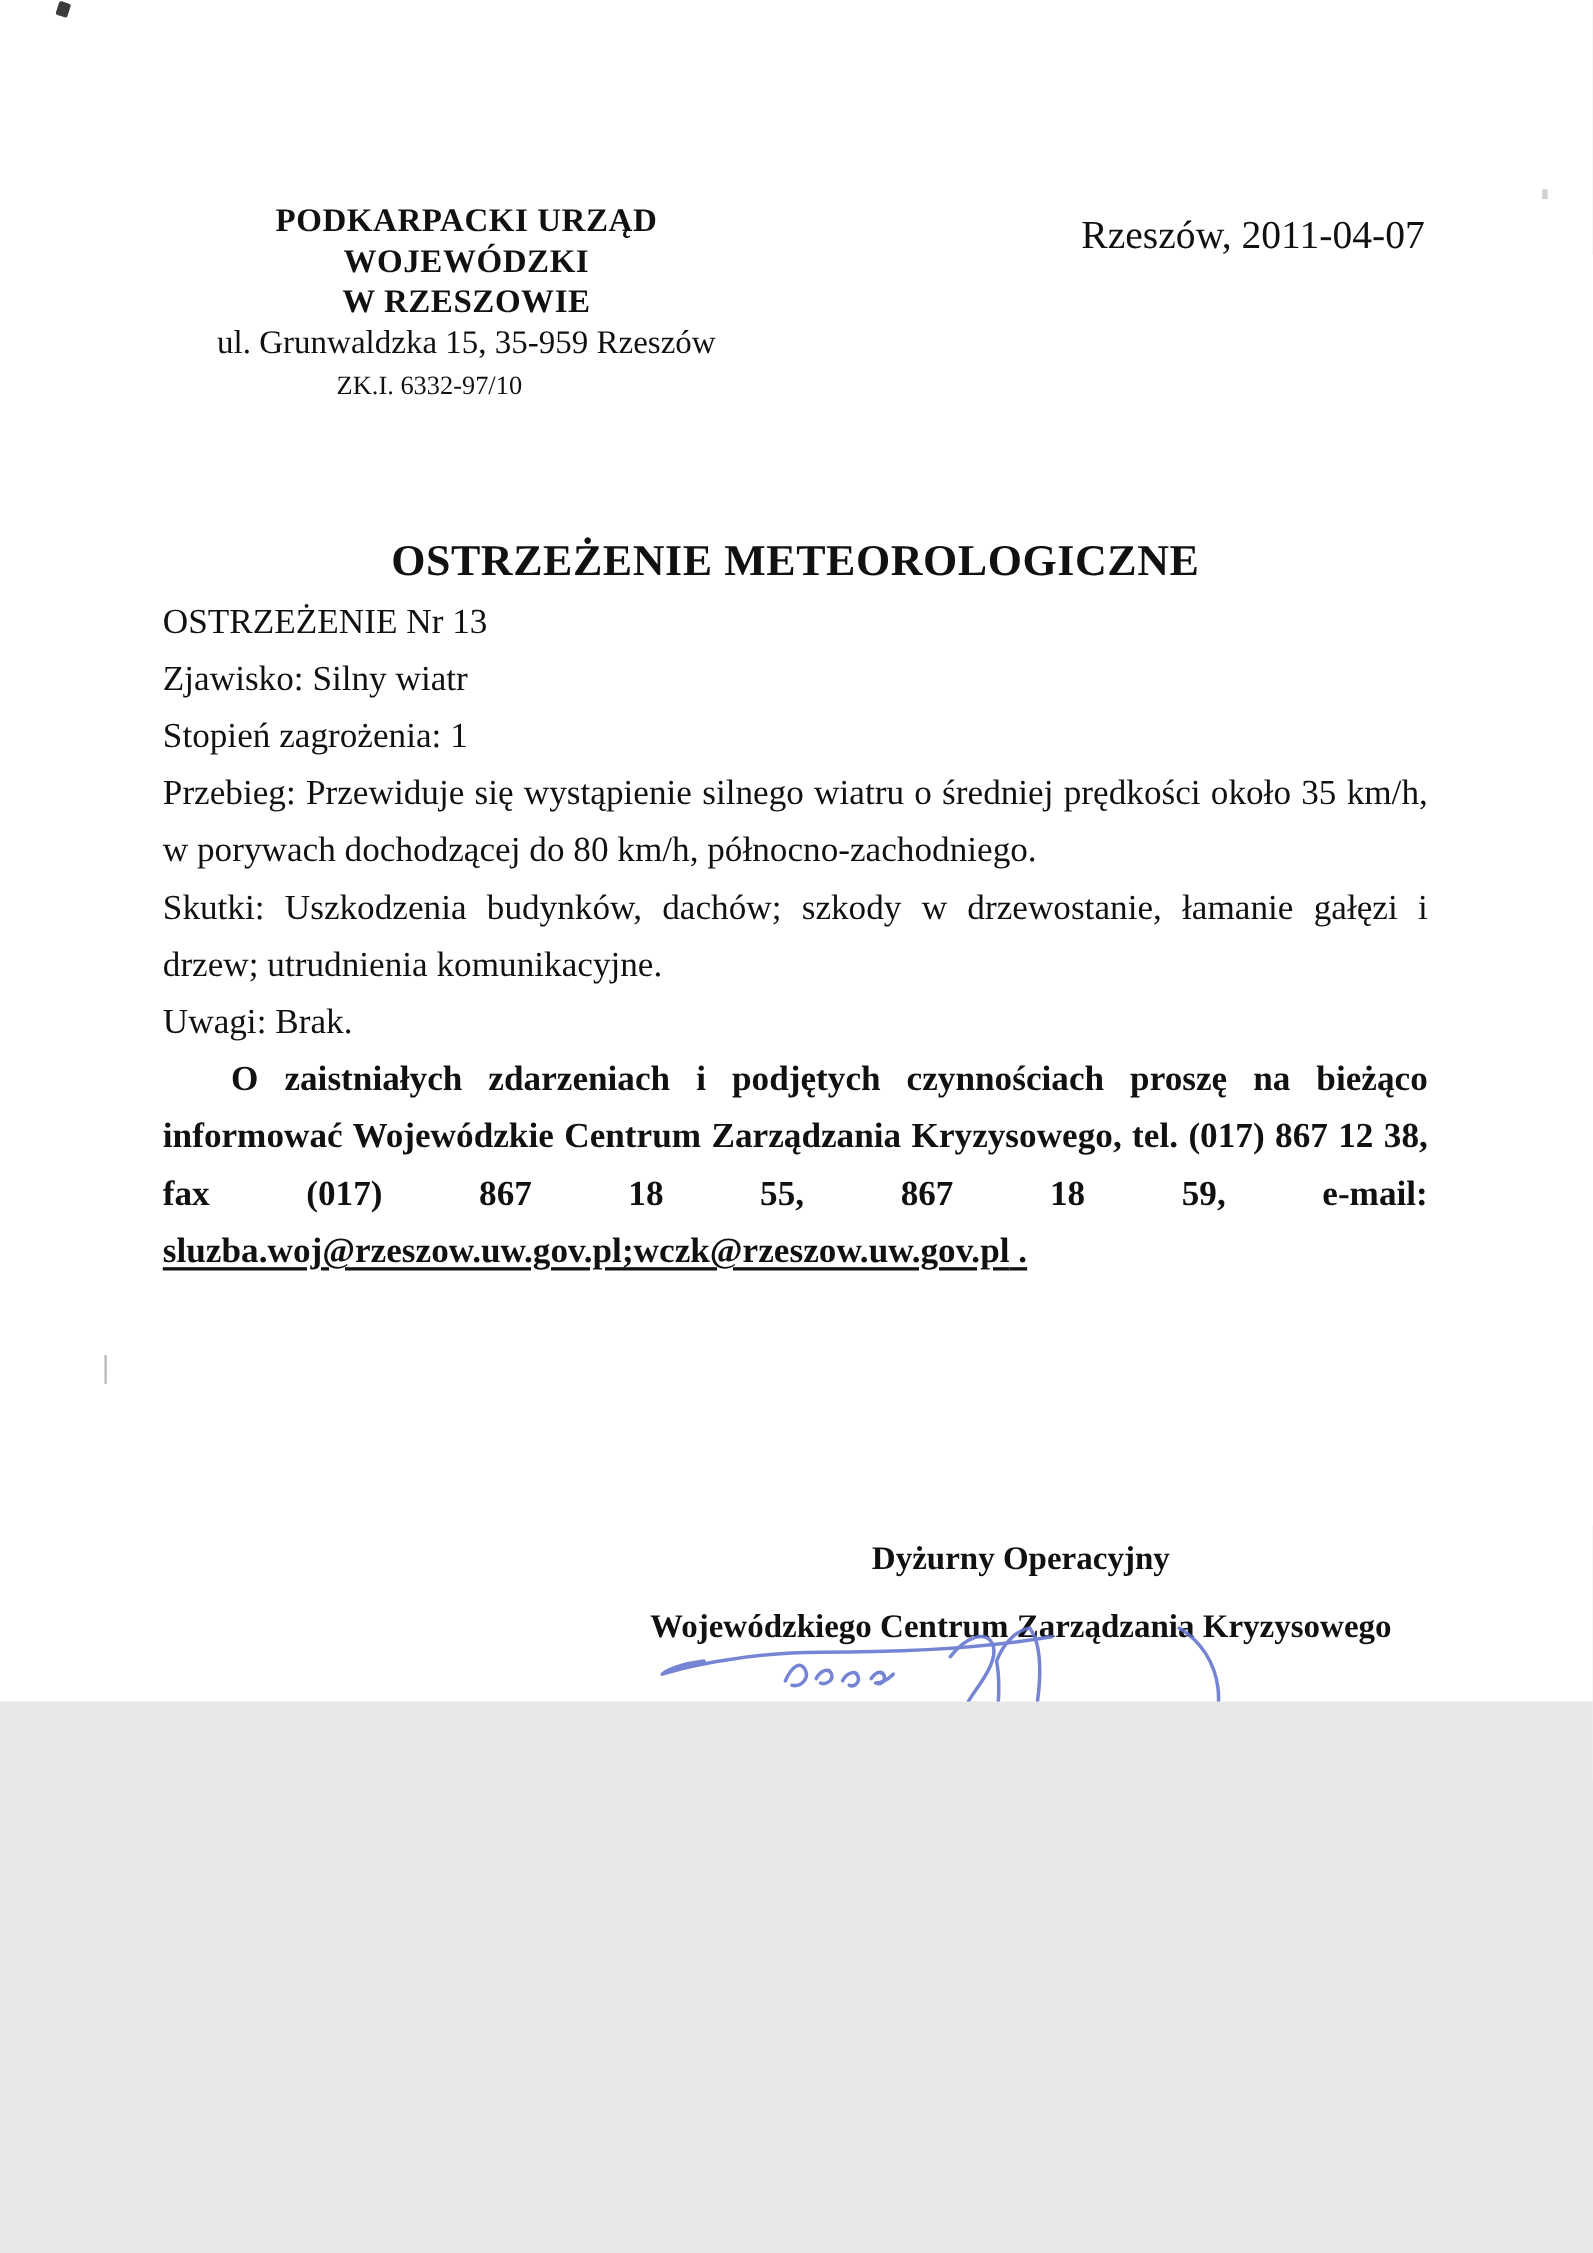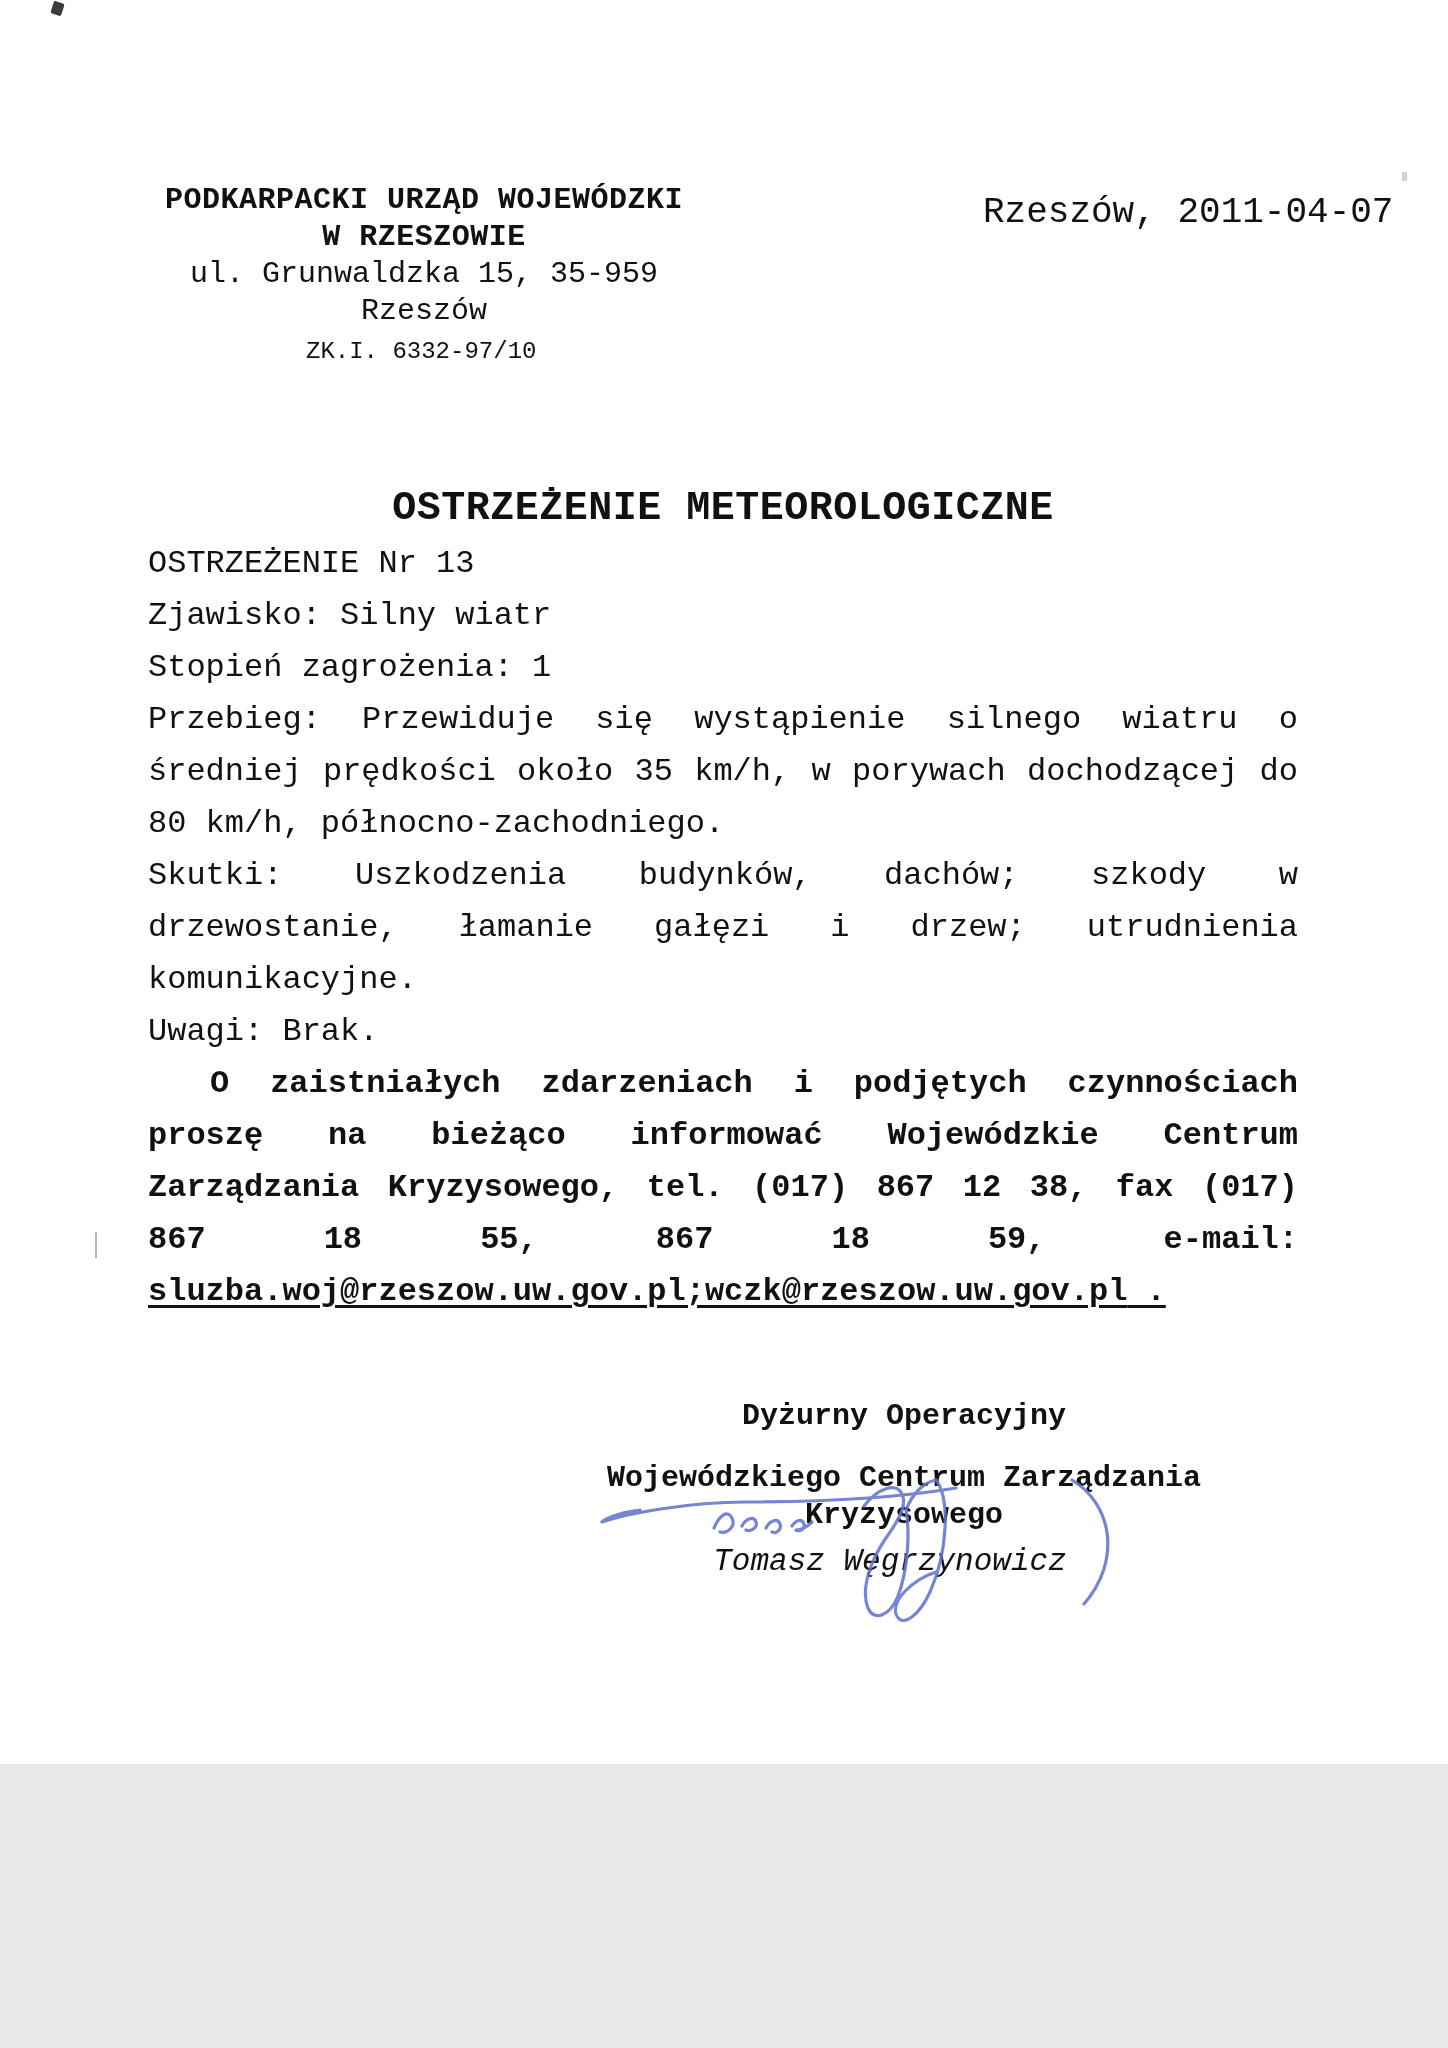--- a/index.html
+++ b/index.html
@@ -1,21 +1,21 @@
 <!DOCTYPE html>
 <html lang="pl"><head>
 <meta charset="utf-8">
 <style>
   html,body{margin:0;padding:0;background:#e8e8e8;}
   .page{
     position:relative;
-    width:1448px;height:1764px;
+    width:1448px;height:1547px;
     background:#ffffff;
     overflow:hidden;
-    font-family:Liberation Mono, monospace;
+    font-family:Liberation Serif, serif;
     color:#111111;
   }
   
   .org-block{
     position:absolute;left:146px;top:182px;width:556px;
     text-align:center;font-size:30px;line-height:37px;
   }
   .org-line-bold{font-weight:bold;letter-spacing:.5px;}
   .dateline{
     position:absolute;left:983px;top:192px;
@@ -41,21 +41,21 @@
   .notice{
     font-weight:bold;text-align:justify;text-indent:62px;margin:0;
   }
   .email-underline{
     text-decoration:underline;
     text-decoration-thickness:3px;
     text-underline-offset:5px;
   }
   
   .sig-block{
-    position:absolute;left:544px;top:1398px;width:720px;
+    position:absolute;left:568px;top:1398px;width:720px;
     text-align:center;font-weight:bold;font-size:30px;line-height:37px;
   }
   .sig-role2{margin-top:25px;}
   .sig-name{
     position:absolute;left:530px;top:1544px;width:720px;
     text-align:center;font-style:italic;font-size:31px;
   }
   .sig-ink{
     position:absolute;left:596px;top:1472px;width:560px;height:175px;
     z-index:2;pointer-events:none;

